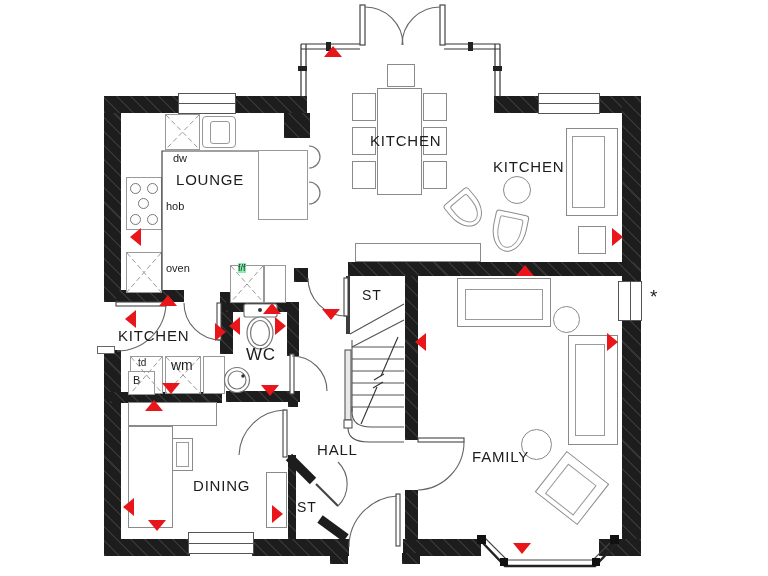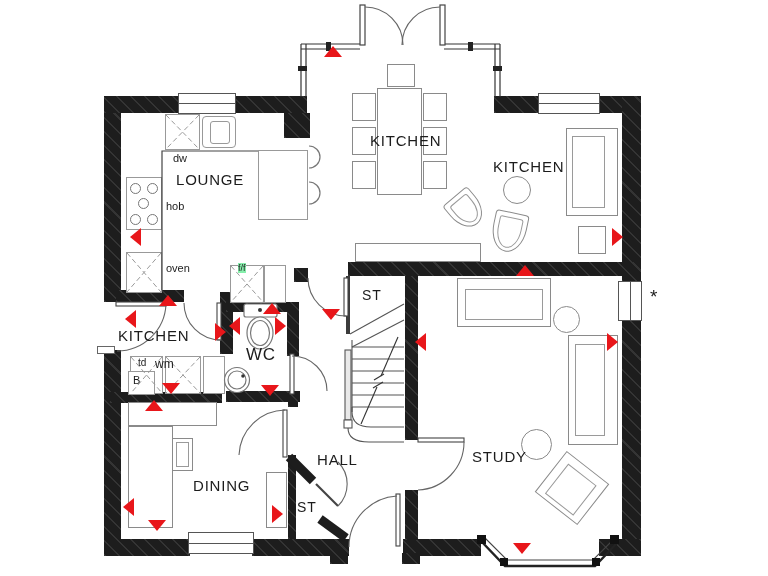--- a/index.html
+++ b/index.html
@@ -253,34 +253,34 @@
       <line x1="131" y1="357" x2="162" y2="393"></line>
         <line x1="162" y1="357" x2="131" y2="393"></line>
       <line x1="166" y1="357" x2="200" y2="393"></line>
         <line x1="200" y1="357" x2="166" y2="393"></line>
     </g>
   </svg>
 
   <div class="lbl" style="left:176px;top:171px">LOUNGE</div>
   <div class="lbl" style="left:370px;top:132px">KITCHEN</div>
   <div class="lbl" style="left:493px;top:158px">KITCHEN</div>
-  <div class="lbl" style="left:472px;top:448px">STUDY</div>
-  <div class="lbl" style="left:317px;top:451px">HALL</div>
+  <div class="lbl" style="left:472px;top:448px">FAMILY</div>
+  <div class="lbl" style="left:317px;top:441px">HALL</div>
   <div class="lbl" style="left:193px;top:477px">DINING</div>
   <div class="lbl" style="left:118px;top:327px">KITCHEN</div>
   <div class="lbl" style="left:246px;top:345px;font-size:17px">WC</div>
   <div class="lbl" style="left:362px;top:287px;font-size:14px">ST</div>
   <div class="lbl" style="left:297px;top:499px;font-size:14px">ST</div>
 
   <div class="lbs" style="left:173px;top:152px">dw</div>
   <div class="lbs" style="left:166px;top:200px">hob</div>
   <div class="lbs" style="left:166px;top:262px">oven</div>
   <div class="lbs" style="left:238px;top:263px;font-size:9px;background:#86efac;z-index:5">f/f</div>
   <div class="lbs" style="left:138px;top:357px;font-size:10px;z-index:5">td</div>
-  <div class="lbs" style="left:155px;top:357px;font-size:12px;z-index:5">wm</div>
+  <div class="lbs" style="left:171px;top:357px;font-size:14px;z-index:5">wm</div>
   <div class="lbs" style="left:133px;top:374px;z-index:5">B</div>
   <div class="lbl" style="left:650px;top:286px;font-size:19px">*</div>
 
   <i class="tri t-up" style="left:324px;top:46px"></i>
   <i class="tri t-left" style="left:130px;top:228px"></i>
   <i class="tri t-right" style="left:612px;top:228px"></i>
   <i class="tri t-up" style="left:516px;top:265px"></i>
   <i class="tri t-left" style="left:415px;top:333px"></i>
   <i class="tri t-right" style="left:607px;top:333px"></i>
   <i class="tri t-down" style="left:513px;top:543px"></i>

